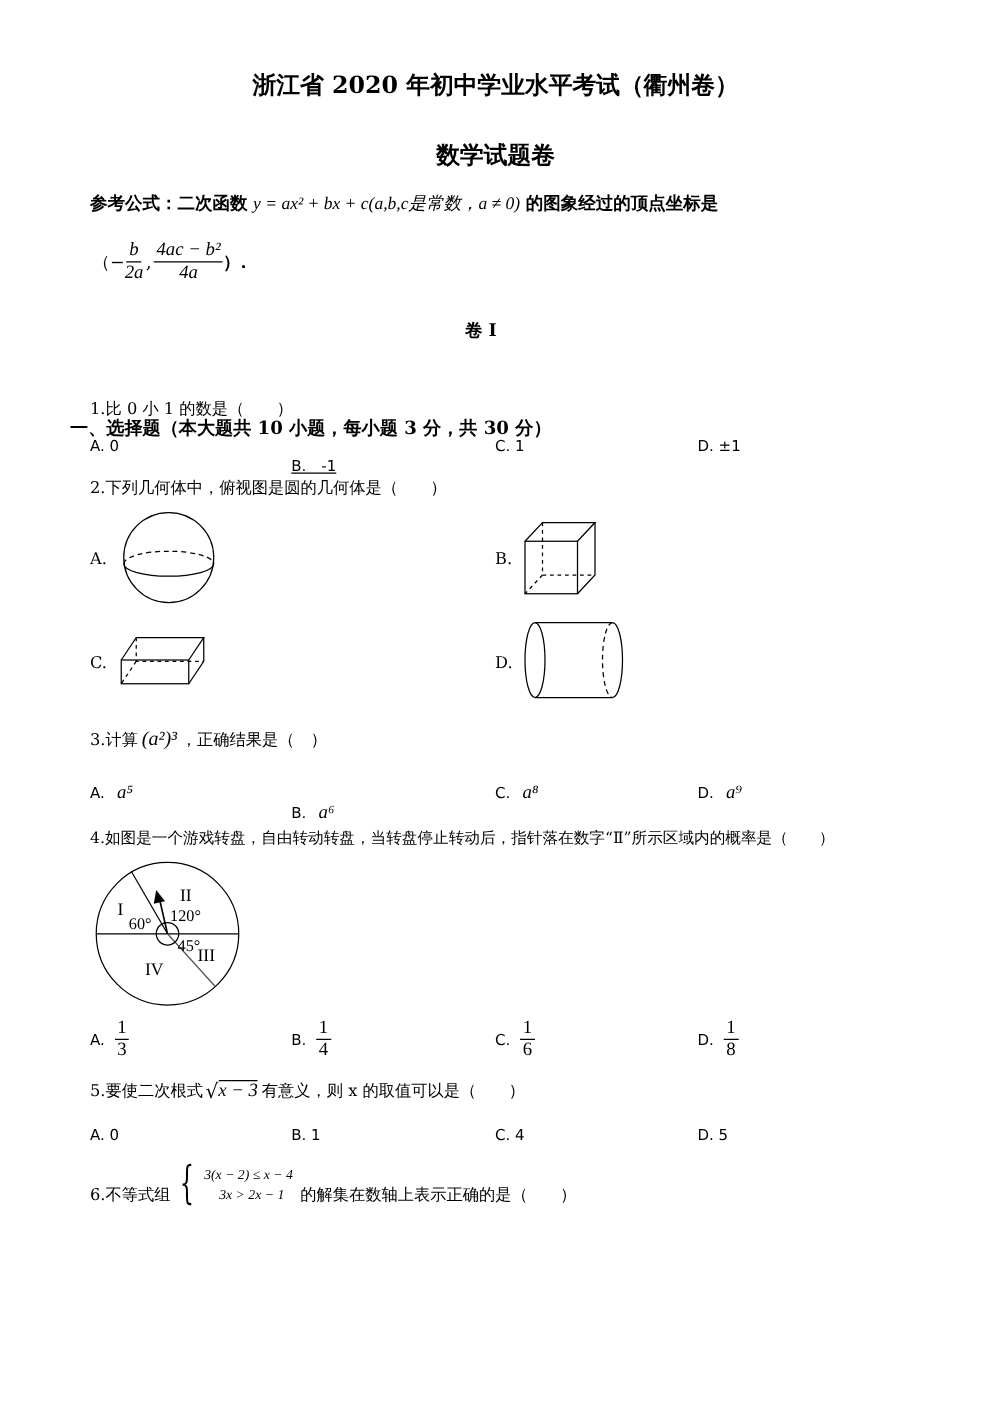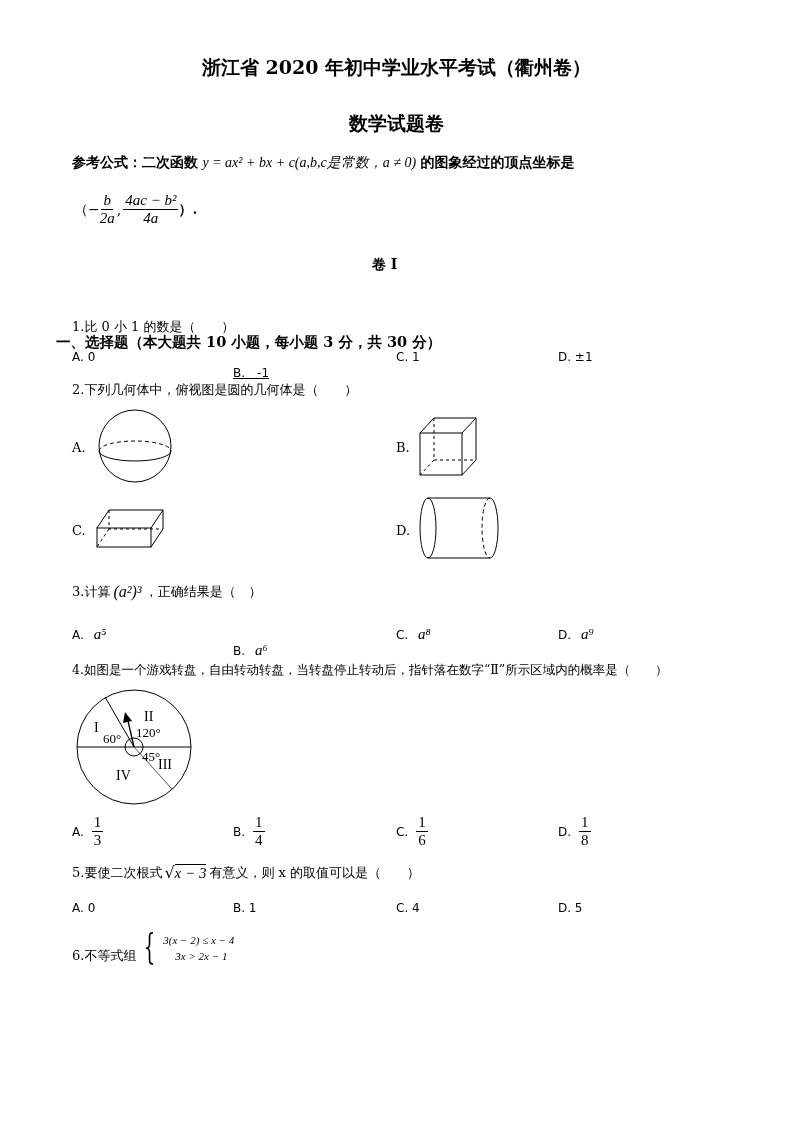--- a/index.html
+++ b/index.html
@@ -168,13 +168,14 @@
 <div class="abs opt" style="left:396px; top:901px;">C. 4</div>
 <div class="abs opt" style="left:558px; top:901px;">D. 5</div>
 
 <div class="abs txt" style="left:72px; top:929px; display:flex; align-items:flex-end;">
   <span>6.不等式组</span>
   <span style="font-size:36px; font-weight:100; line-height:1; margin:0 2px; transform:scaleX(0.5); display:inline-block;">{</span>
   <span style="display:flex; flex-direction:column; font-family:'Liberation Serif', serif; font-size:11px; line-height:1.45; margin-right:6px;">
     <span class="math">3(x − 2) ≤ x − 4</span>
     <span class="math" style="padding-left:12px;">3x &gt; 2x − 1</span>
   </span>
+  <span>的解集在数轴上表示正确的是（　　）</span>
 </div>
 
 </body></html>

